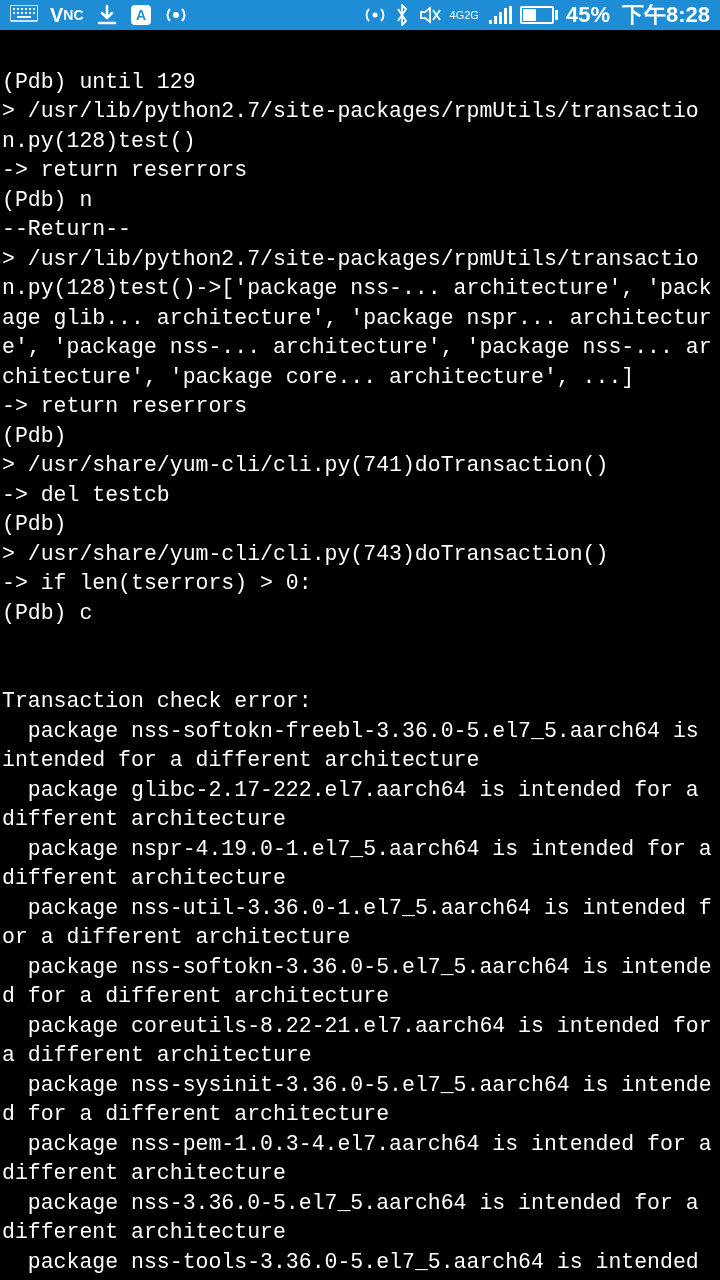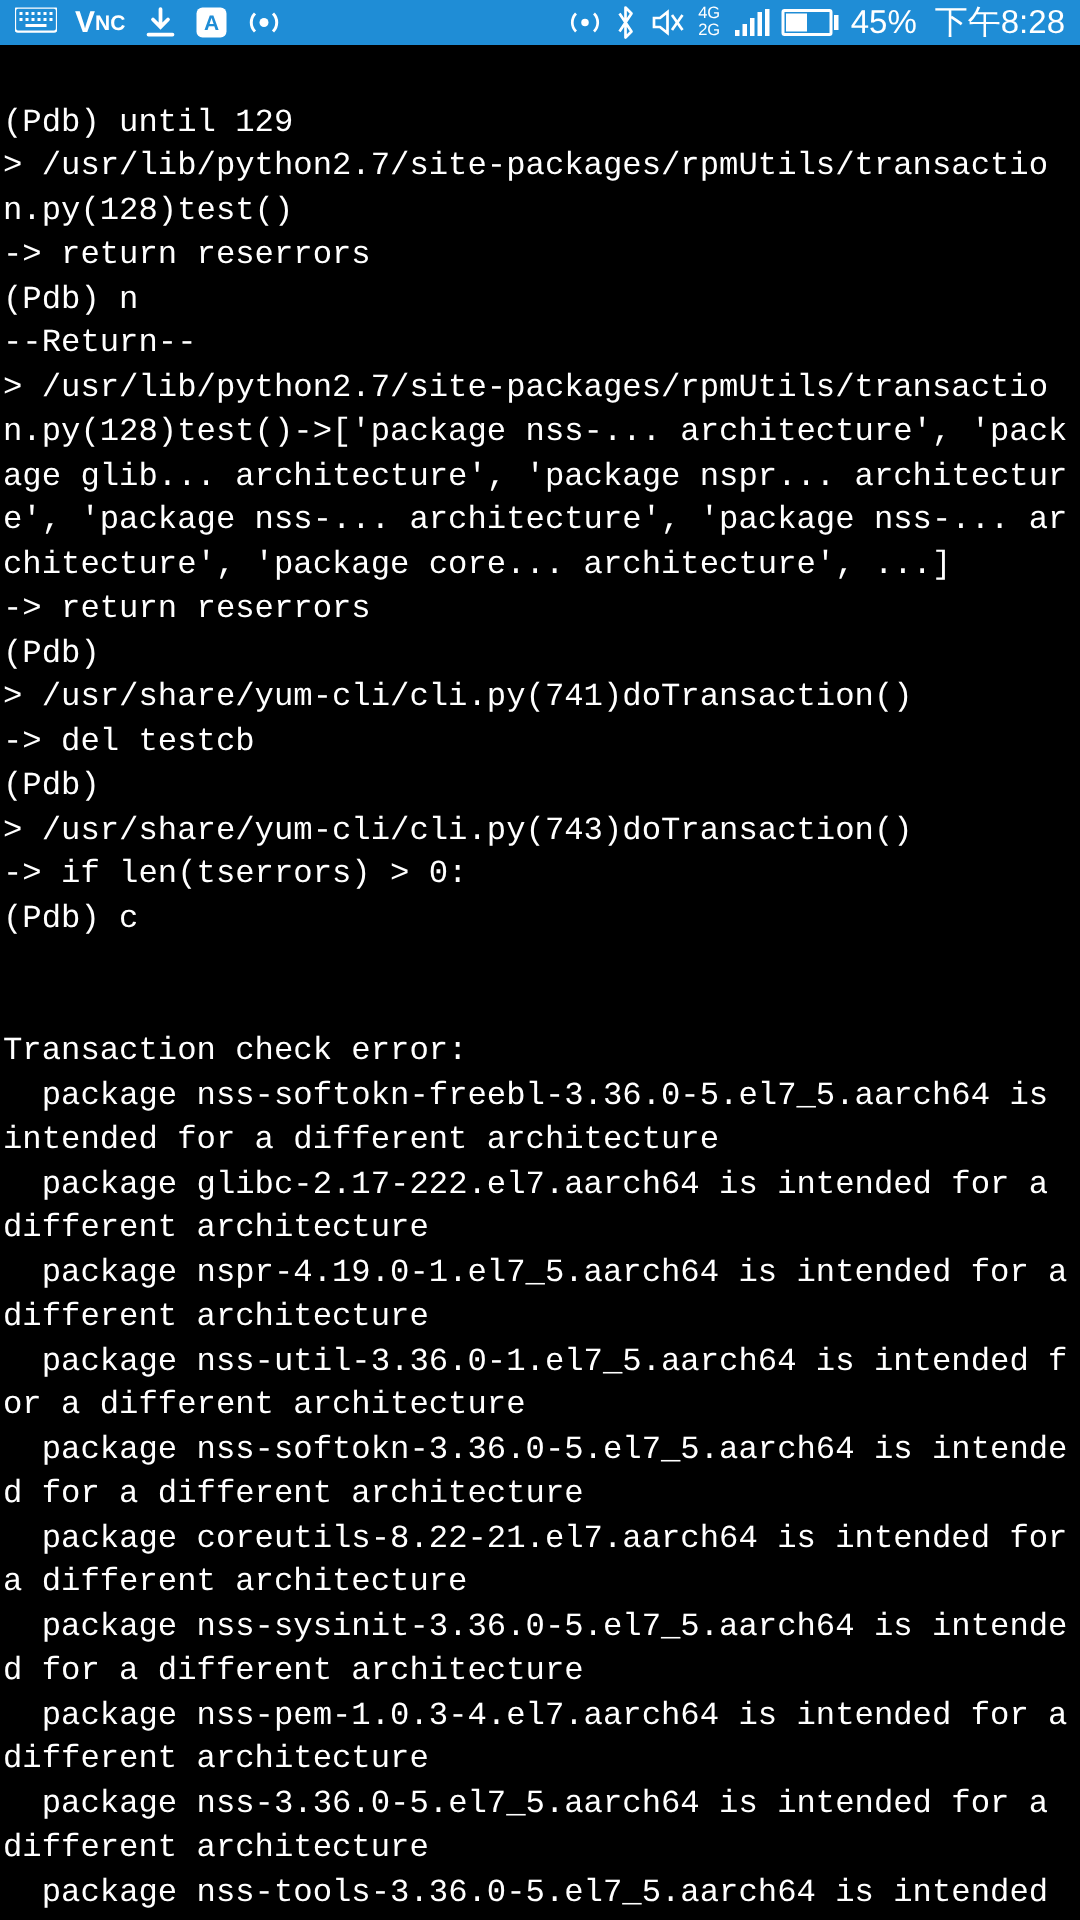--- a/index.html
+++ b/index.html
@@ -14,26 +14,26 @@
     align-items: center;
     justify-content: space-between;
     padding: 0 10px;
     color: #fff;
     font-family: sans-serif;
     font-size: 22px;
   }
   .status-left, .status-right { display: flex; align-items: center; gap: 12px; }
   .status-right { gap: 8px; }
   .sb-icon { display: inline-flex; align-items: center; justify-content: center; }
-  .sb-text { font-weight: 400; }
+  .sb-text { font-weight: 700; }
   .battery { display:inline-flex; align-items:center; }
   .battery-body { width: 34px; height: 18px; border: 2px solid #fff; border-radius: 2px; position: relative; }
   .battery-fill { position:absolute; left:1px; top:1px; bottom:1px; width: 45%; background:#fff; }
   .battery-cap { width: 3px; height: 10px; background:#fff; margin-left:1px; }
-  .netstack { display:flex; flex-direction:column; font-size:11px; line-height:11px; margin-right:2px; }
+  .netstack { display:flex; flex-direction:row; font-size:11px; line-height:11px; margin-right:2px; }
   .signal { display:inline-flex; align-items:flex-end; gap:2px; height:18px; }
   .signal span { width:3px; background:#fff; }
   .signal span:nth-child(1){height:4px;} .signal span:nth-child(2){height:8px;}
   .signal span:nth-child(3){height:12px;} .signal span:nth-child(4){height:16px;}
   .signal span:nth-child(5){height:18px;}
 
   
   .terminal {
     flex: 1;
     background: #000;

